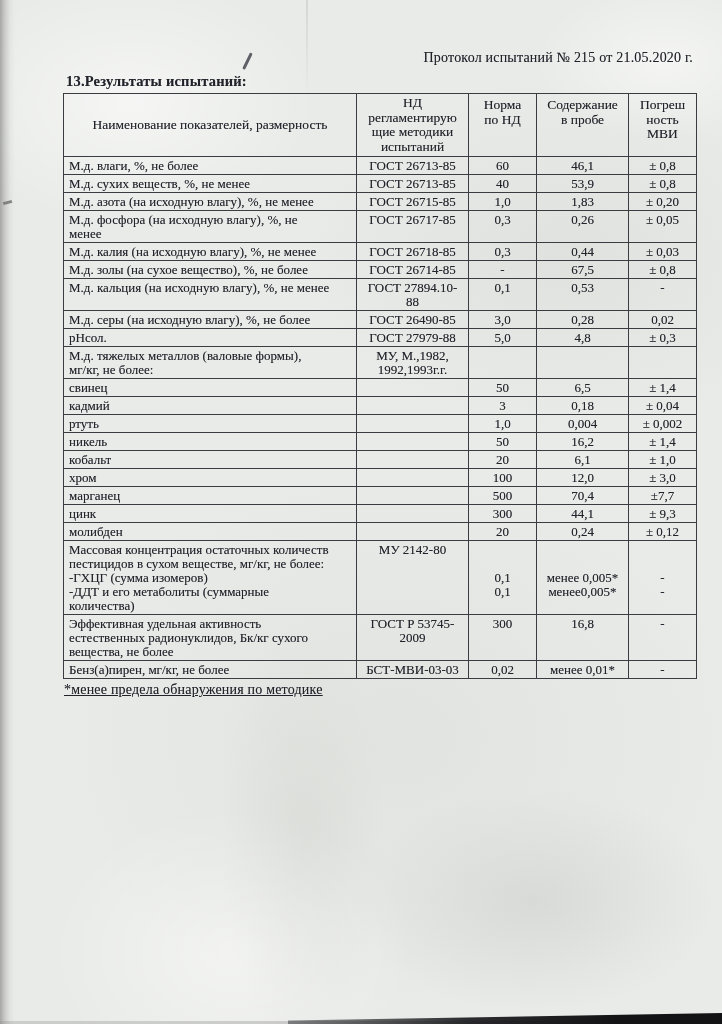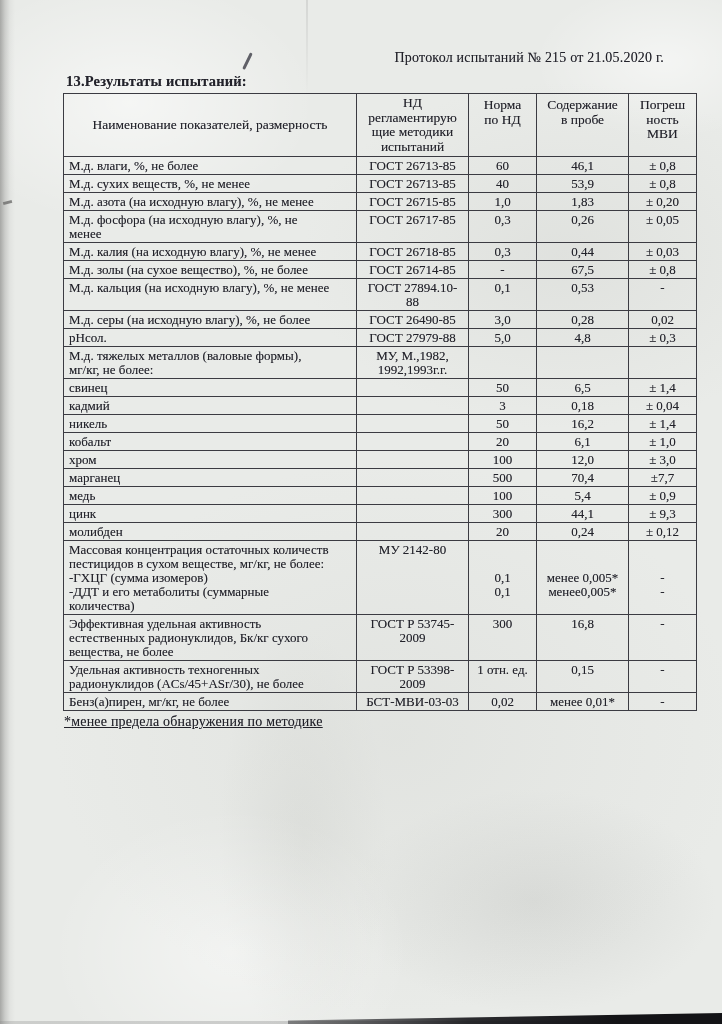--- a/index.html
+++ b/index.html
@@ -42,21 +42,21 @@
   .edge-mark {
     position:absolute; left:3px; top:201px; width:9px; height:2.5px;
     background:#6d6d6b; transform:rotate(-14deg); opacity:.8;
   }
   .fold-line {
     position:absolute; left:306px; top:0; width:2px; height:95px;
     background:linear-gradient(to bottom, rgba(140,140,140,.22), rgba(140,140,140,0));
   }
 
   .doc-header {
-    position:absolute; top:50px; right:58px;
+    position:absolute; top:50px; right:29px;
     font-size:14px; letter-spacing:.2px; white-space:nowrap;
   }
   .section-title {
     position:absolute; left:66px; top:73px;
     font-size:14.5px; font-weight:bold; letter-spacing:.2px;
   }
   .content { position:absolute; left:63px; top:93px; width:633px; }
 
   table.results {
     border-collapse:collapse; width:633px; table-layout:fixed;
@@ -206,20 +206,27 @@
             <td class="col-error">± 1,4</td>
           </tr>
           <tr>
             <td class="col-name">кадмий</td>
             <td class="col-nd"></td>
             <td class="col-norm">3</td>
             <td class="col-content">0,18</td>
             <td class="col-error">± 0,04</td>
           </tr>
           <tr>
+            <td class="col-name">ртуть</td>
+            <td class="col-nd"></td>
+            <td class="col-norm">1,0</td>
+            <td class="col-content">0,004</td>
+            <td class="col-error">± 0,002</td>
+          </tr>
+          <tr>
             <td class="col-name">никель</td>
             <td class="col-nd"></td>
             <td class="col-norm">50</td>
             <td class="col-content">16,2</td>
             <td class="col-error">± 1,4</td>
           </tr>
           <tr>
             <td class="col-name">кобальт</td>
             <td class="col-nd"></td>
             <td class="col-norm">20</td>
@@ -232,27 +239,20 @@
             <td class="col-norm">100</td>
             <td class="col-content">12,0</td>
             <td class="col-error">± 3,0</td>
           </tr>
           <tr>
             <td class="col-name">марганец</td>
             <td class="col-nd"></td>
             <td class="col-norm">500</td>
             <td class="col-content">70,4</td>
             <td class="col-error">±7,7</td>
-          </tr>
-          <tr>
-            <td class="col-name">медь</td>
-            <td class="col-nd"></td>
-            <td class="col-norm">100</td>
-            <td class="col-content">5,4</td>
-            <td class="col-error">± 0,9</td>
           </tr>
           <tr>
             <td class="col-name">цинк</td>
             <td class="col-nd"></td>
             <td class="col-norm">300</td>
             <td class="col-content">44,1</td>
             <td class="col-error">± 9,3</td>
           </tr>
           <tr>
             <td class="col-name">молибден</td>
@@ -285,29 +285,20 @@
             <td class="col-name">Эффективная удельная активность
 естественных радионуклидов, Бк/кг сухого
 вещества, не более</td>
             <td class="col-nd">ГОСТ Р 53745-
 2009</td>
             <td class="col-norm">300</td>
             <td class="col-content">16,8</td>
             <td class="col-error">-</td>
           </tr>
           <tr>
-            <td class="col-name">Удельная активность техногенных
-радионуклидов (АCs/45+АSr/30), не более</td>
-            <td class="col-nd">ГОСТ Р 53398-
-2009</td>
-            <td class="col-norm">1 отн. ед.</td>
-            <td class="col-content">0,15</td>
-            <td class="col-error">-</td>
-          </tr>
-          <tr>
             <td class="col-name">Бенз(а)пирен, мг/кг, не более</td>
             <td class="col-nd">БСТ-МВИ-03-03</td>
             <td class="col-norm">0,02</td>
             <td class="col-content">менее 0,01*</td>
             <td class="col-error">-</td>
           </tr>
         </tbody>
     </table>
     <div class="footnote">*менее предела обнаружения по методике</div>
   </div>

